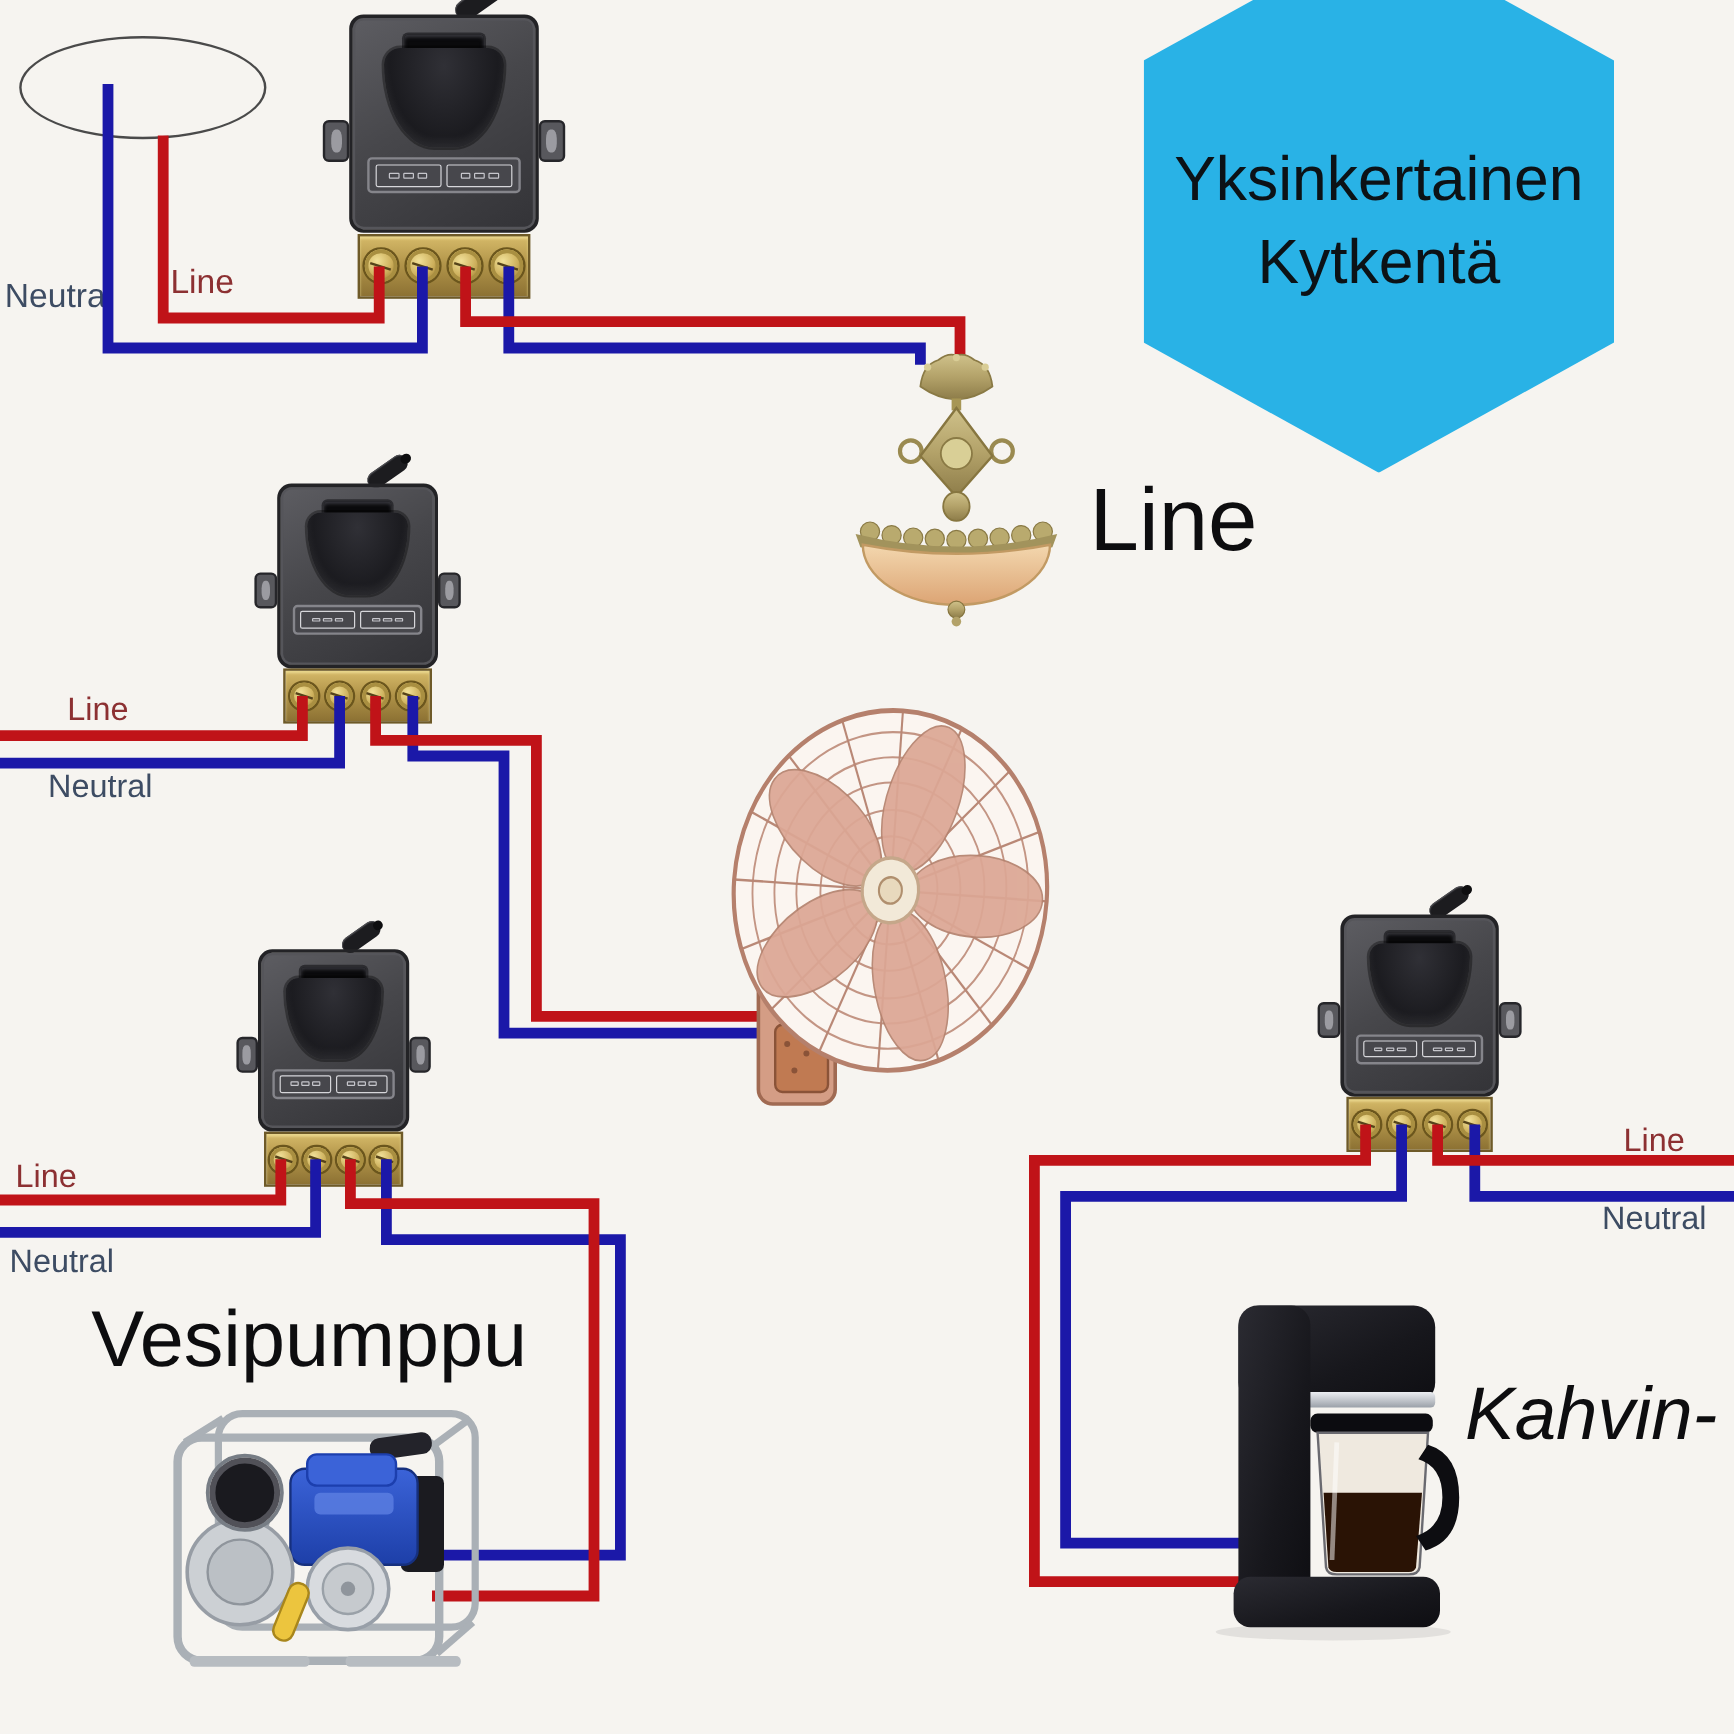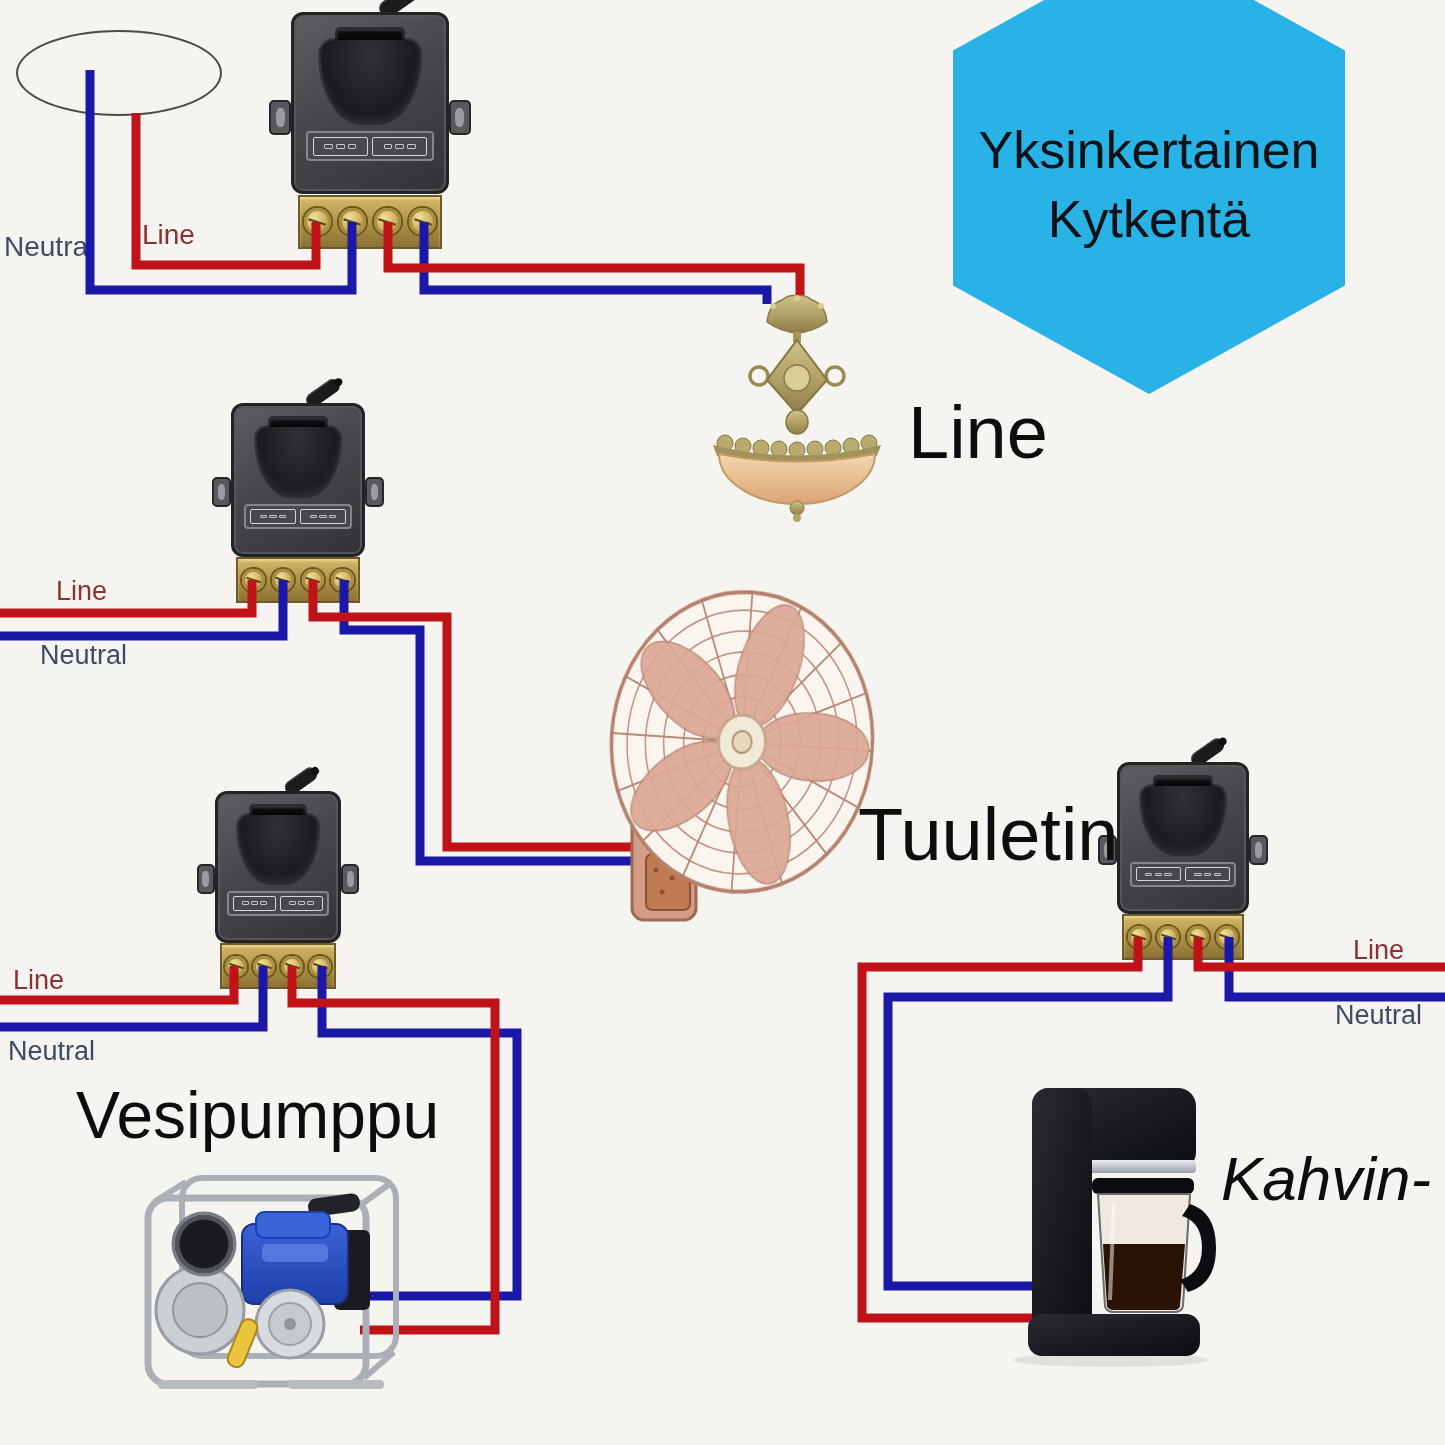--- a/index.html
+++ b/index.html
@@ -378,19 +378,18 @@
   <div class="wire-label neutral" style="left:4px;top:231px;font-size:28px;">Neutral</div>
   <div class="wire-label line" style="left:142px;top:219px;font-size:28px;">Line</div>
   <div class="wire-label line" style="left:56px;top:576px;font-size:27px;">Line</div>
   <div class="wire-label neutral" style="left:40px;top:640px;font-size:27px;">Neutral</div>
   <div class="wire-label line" style="left:13px;top:965px;font-size:27px;">Line</div>
   <div class="wire-label neutral" style="left:8px;top:1036px;font-size:27px;">Neutral</div>
   <div class="wire-label line" style="left:1353px;top:935px;font-size:27px;">Line</div>
   <div class="wire-label neutral" style="left:1335px;top:1000px;font-size:27px;">Neutral</div>
 
   <div class="big-label" style="left:908px;top:396px;font-size:74px;">Line</div>
-  <div class="big-label" style="left:858px;top:798px;font-size:74px;">Tuuletin</div>
   <div class="big-label" style="left:76px;top:1082px;font-size:66px;">Vesipumppu</div>
   <div class="big-label" style="left:1212px;top:1146px;width:228px;text-align:center;font-size:62px;line-height:1.08;white-space:normal;font-style:italic;">
     <div>Kahvin-</div>
   </div>
 
 </div>
 
 </body></html>

